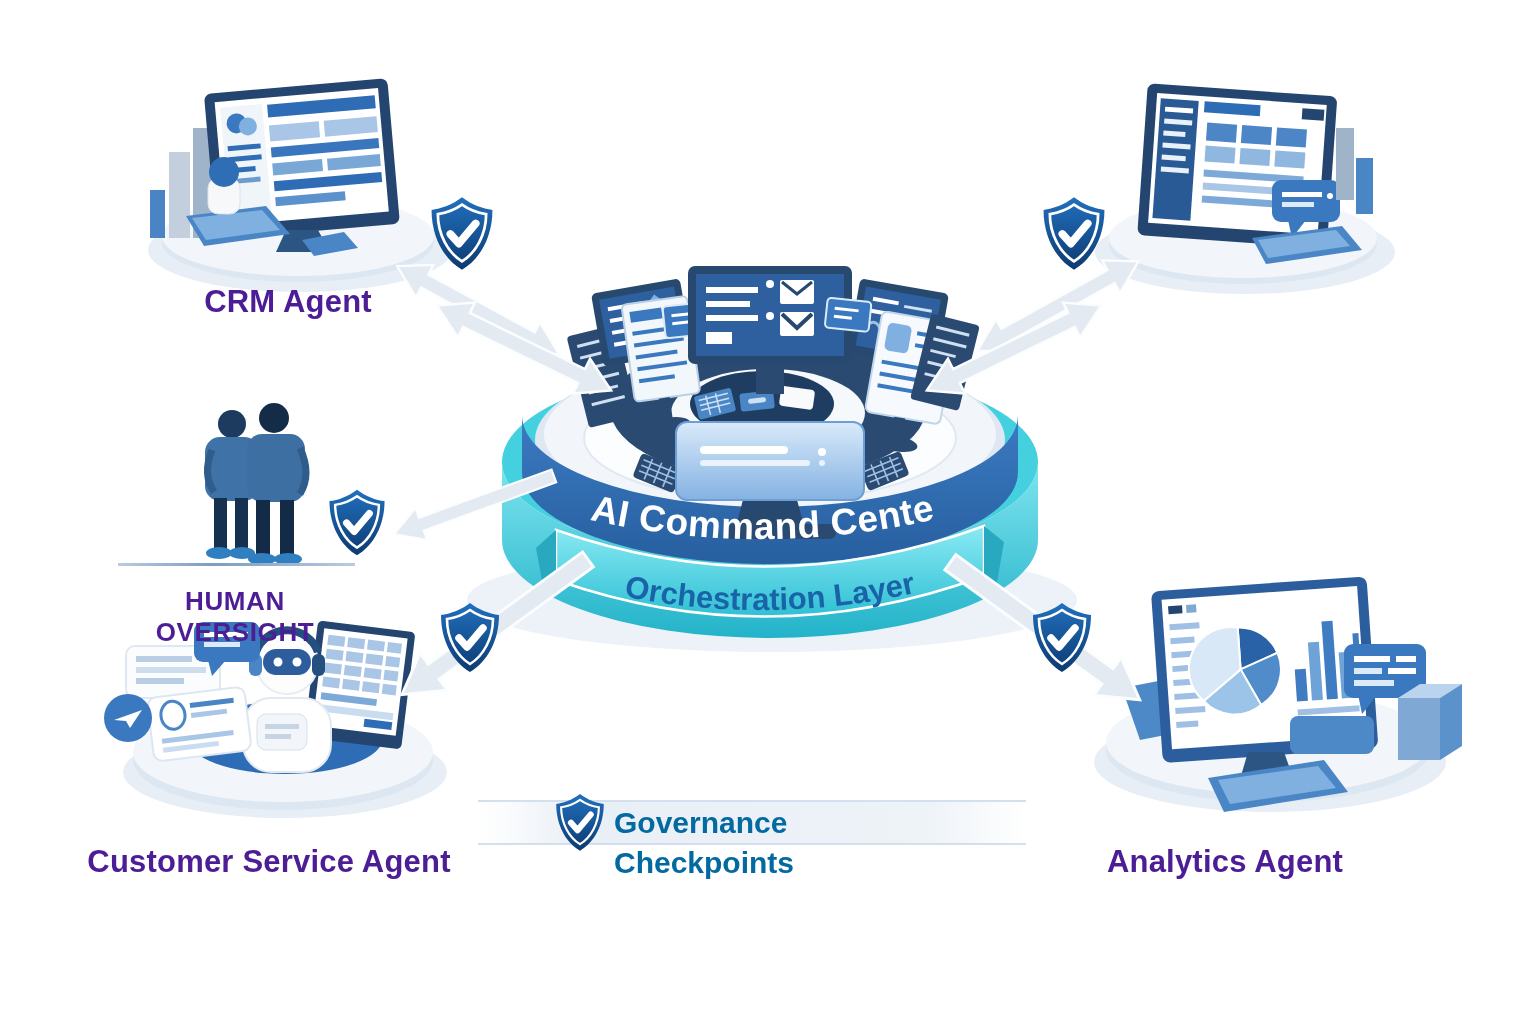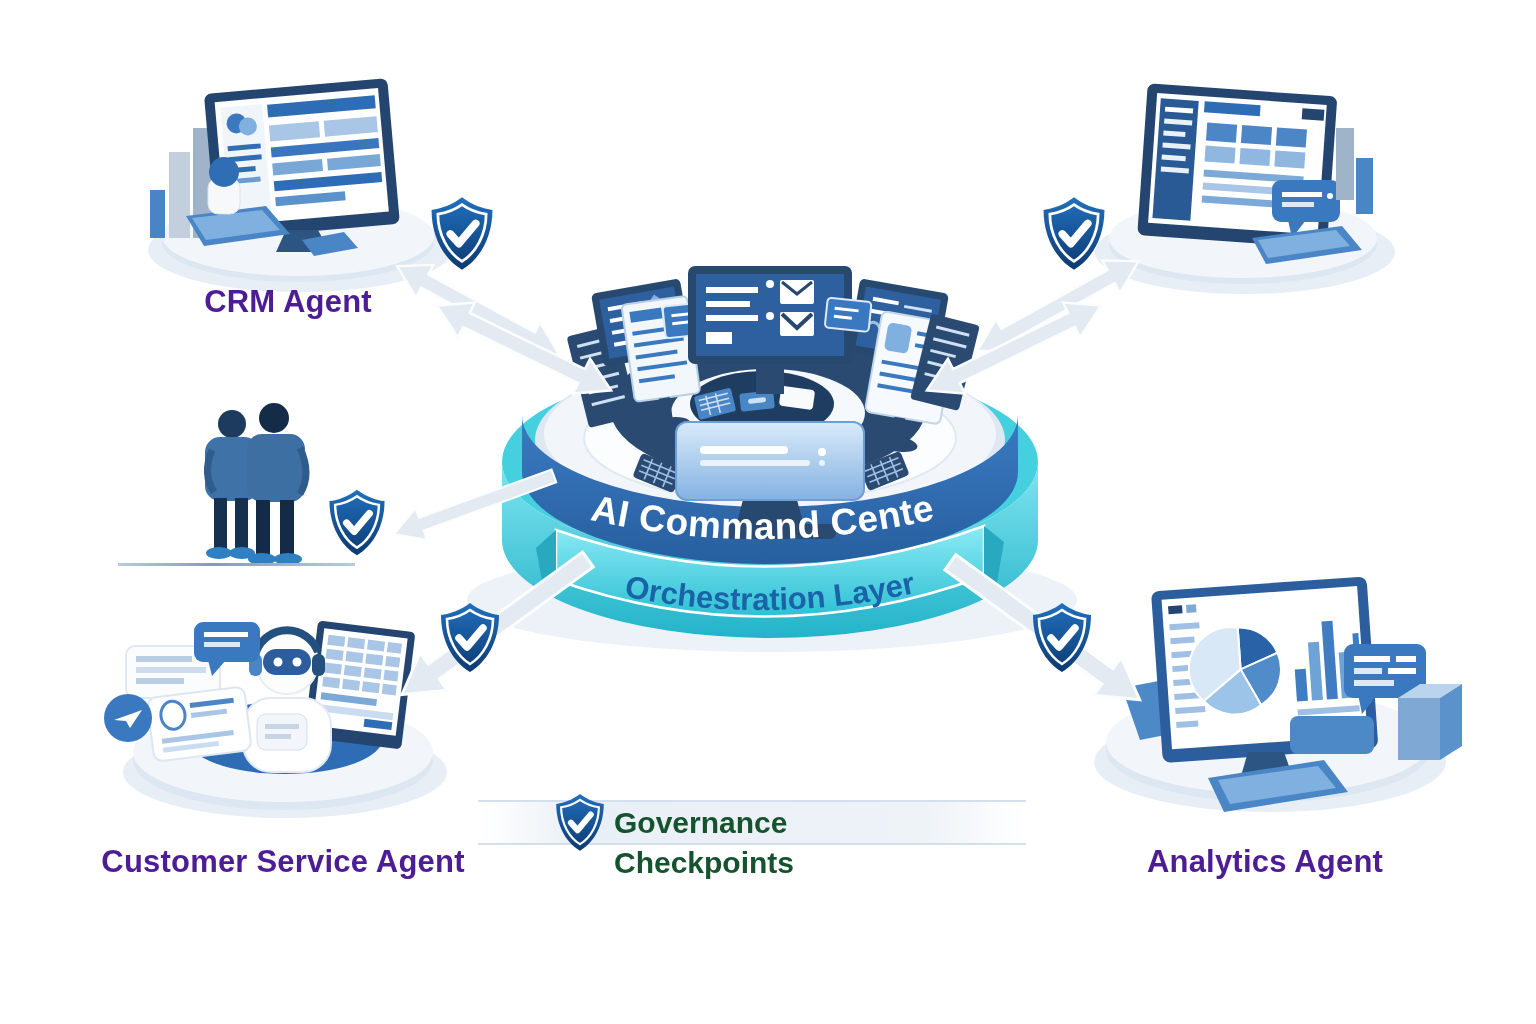--- a/index.html
+++ b/index.html
@@ -2,21 +2,21 @@
 <html><head>
 <meta charset="utf-8">
 <style>
   html,body{margin:0;padding:0;background:#ffffff;}
   .stage{position:relative;width:1536px;height:1024px;overflow:hidden;background:#ffffff;
          font-family:"Liberation Sans", sans-serif;}
   .stage svg{position:absolute;left:0;top:0;}
   .label{position:absolute;text-align:center;font-weight:bold;color:#4c1d95;}
   .label-agent{font-size:31px;letter-spacing:.2px;}
   .label-oversight{font-size:26px;letter-spacing:.6px;}
-  .label-governance{position:absolute;font-weight:bold;font-size:30px;color:#14532d;
+  .label-governance{position:absolute;font-weight:bold;font-size:30px;color:#0369a1;
                     text-align:left;line-height:40px;}
   .oversight-line{position:absolute;height:3px;
                   background:linear-gradient(90deg,#b9cbe0,#7e9cc0 40%,#b9cbe0);}
 </style>
 </head>
 <body>
 
 <div class="stage">
 
 <svg width="1536" height="1024" viewBox="0 0 1536 1024">
@@ -443,20 +443,21 @@
     <rect x="478" y="800" width="548" height="2" fill="#c9d8e8" opacity="0.8"></rect>
     <rect x="478" y="843" width="548" height="2" fill="#c9d8e8" opacity="0.8"></rect>
     <use href="#shield" transform="translate(580 822) scale(0.82)"></use>
   </g>
 </svg>
 
 <div class="label label-agent" style="left:138px;top:284px;width:300px;">CRM Agent</div>
 
 
 <div class="oversight-line" style="left:118px;top:563px;width:237px;"></div>
-
-<div class="label label-agent" style="left:98px;top:844px;width:370px;">Customer Service Agent</div>
-
-<div class="label label-agent" style="left:1080px;top:844px;width:370px;text-align:center;">Analytics Agent</div>
+<div class="label label-oversight" style="left:102px;top:586px;width:266px;">HUMAN OVERSIGHT</div>
+
+<div class="label label-agent" style="left:84px;top:844px;width:370px;">Customer Service Agent</div>
+
+<div class="label label-agent" style="left:1040px;top:844px;width:370px;text-align:center;">Analytics Agent</div>
 
 <div class="label-governance" style="left:614px;top:803px;width:360px;">Governance Checkpoints</div>
 
 </div>
 
 </body></html>

